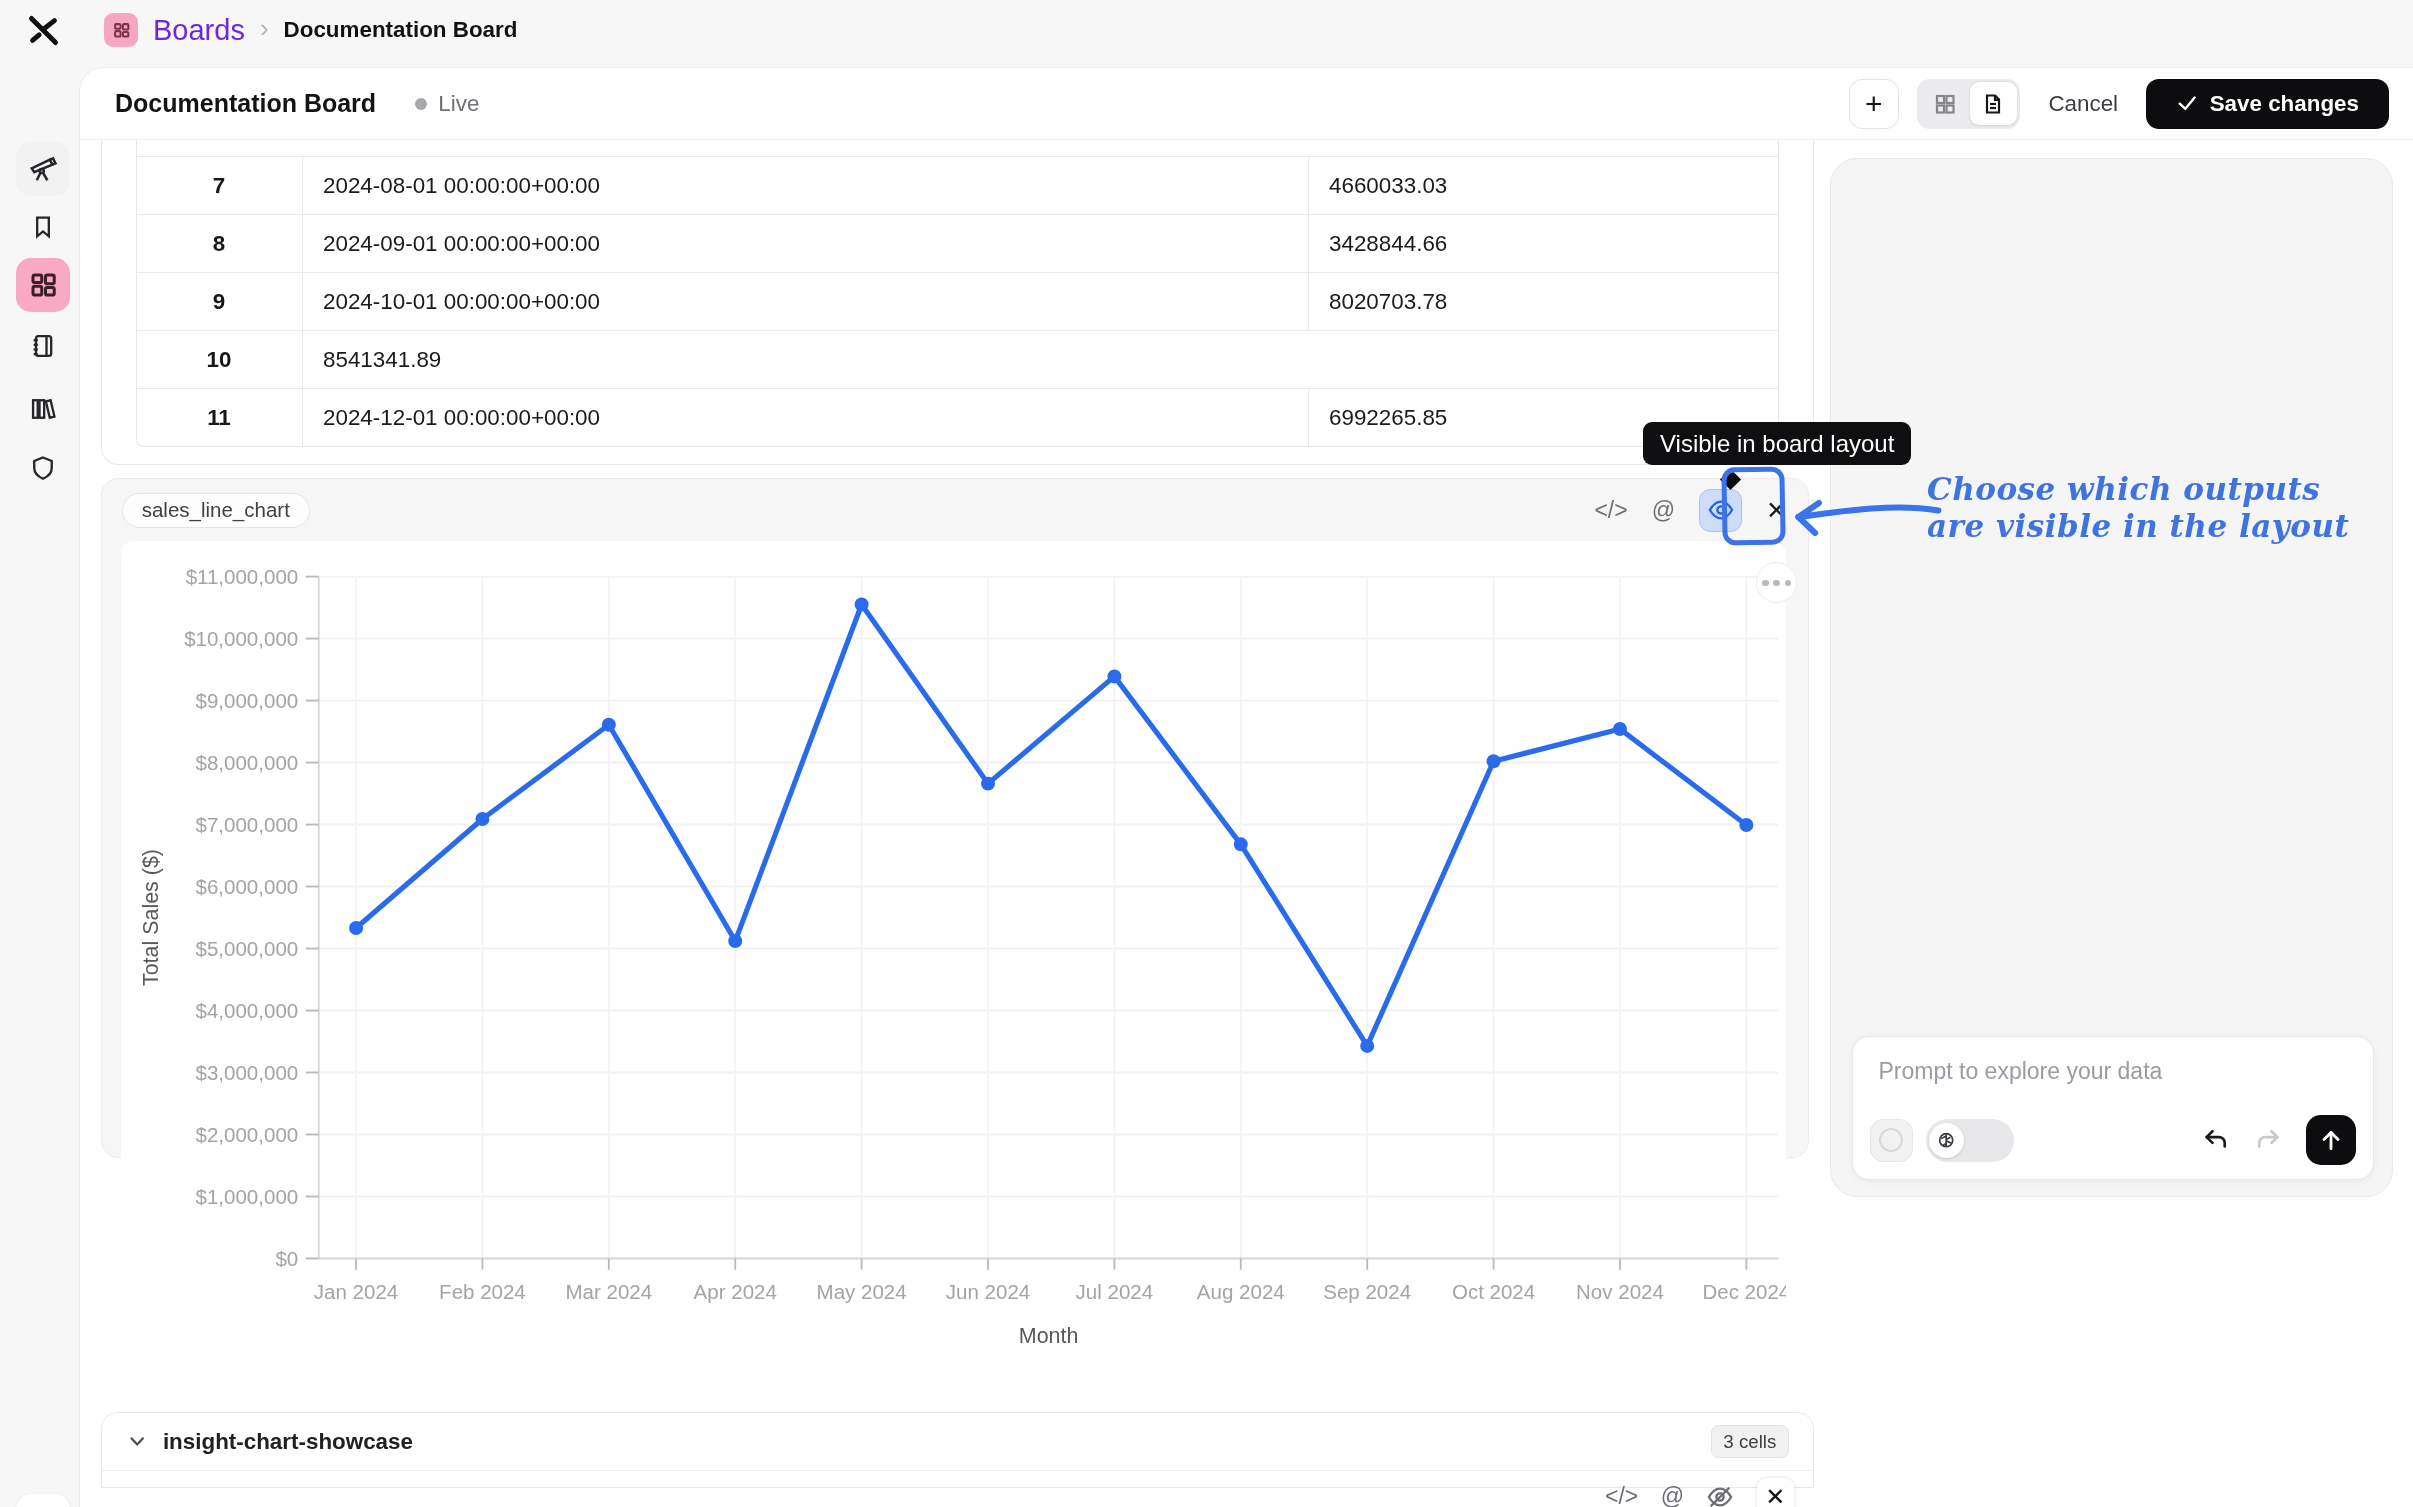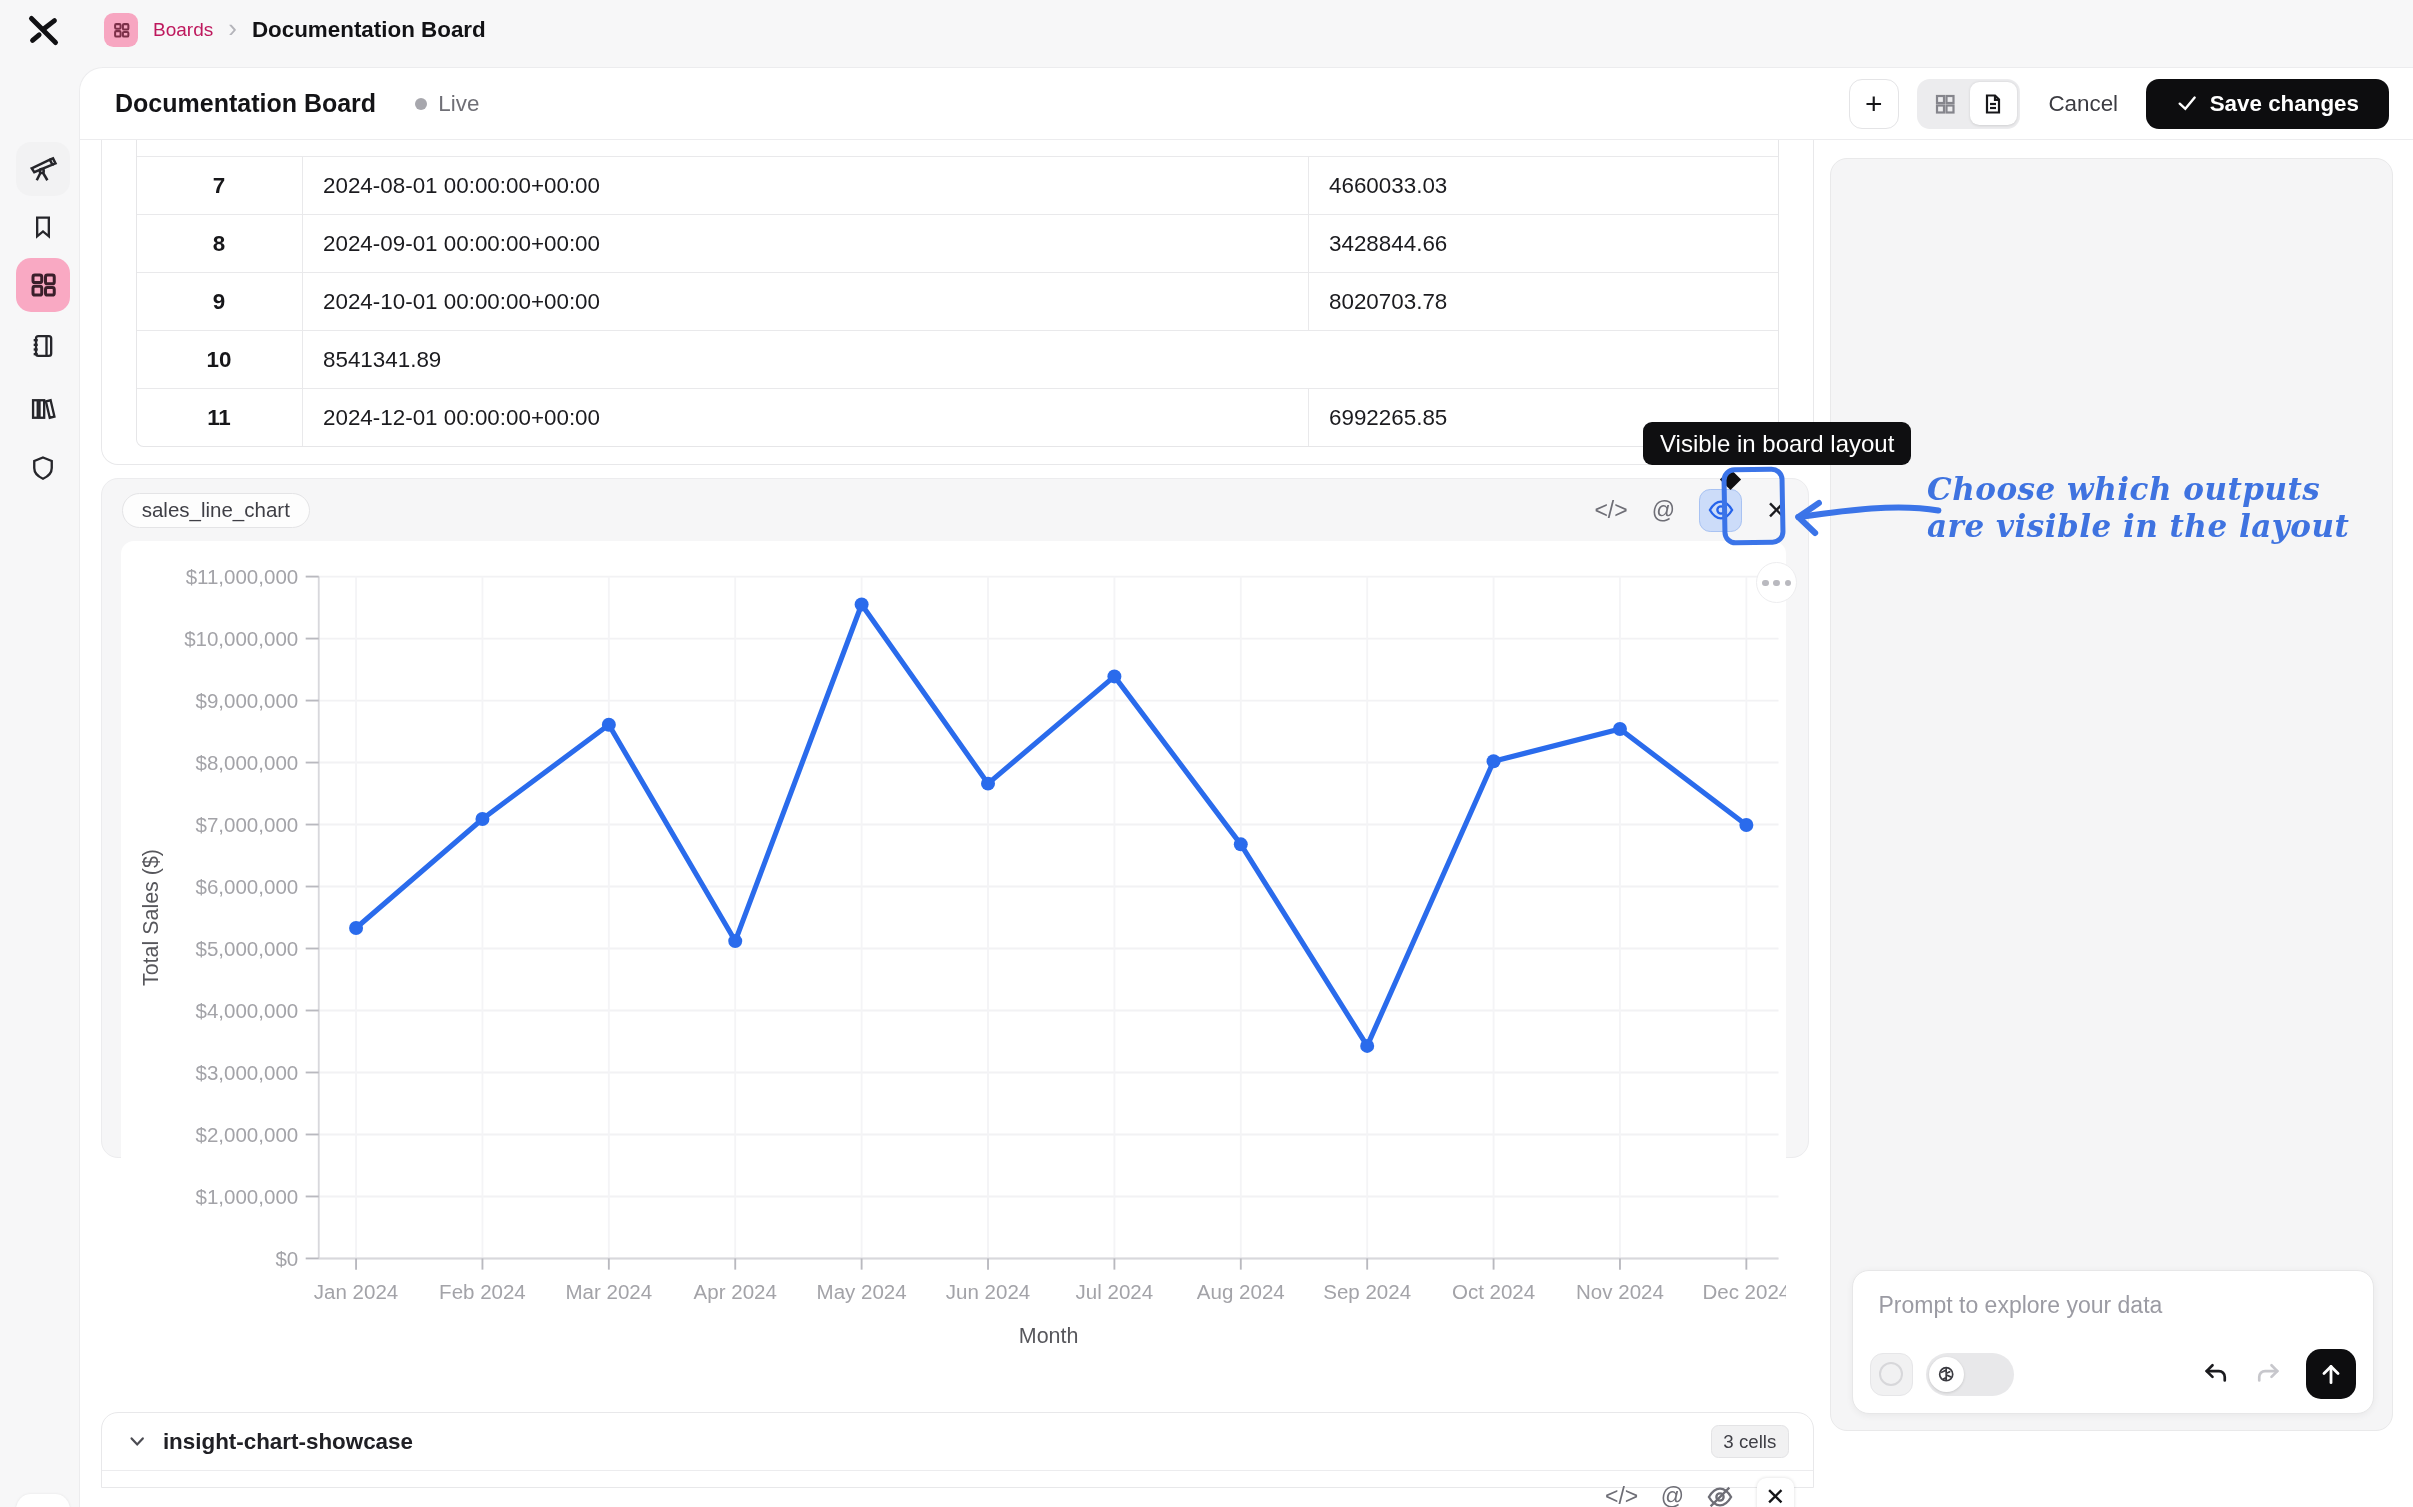--- a/index.html
+++ b/index.html
@@ -4,21 +4,21 @@
 <style>
   * { margin:0; padding:0; box-sizing:border-box; }
   html,body { width:2413px; height:1507px; font-family:"Liberation Sans", sans-serif; background:#f7f7f8; }
   .app { position:relative; width:2413px; height:1507px; overflow:hidden; background:#f7f7f8; }
 
   
   .topbar { position:absolute; left:0; top:0; width:2413px; height:62px; display:flex; align-items:center; }
   .logo { position:absolute; left:26px; top:13px; width:35px; height:35px; }
   .crumb { position:absolute; left:104px; top:13px; display:flex; align-items:center; gap:15px; }
   .crumb-chip { width:34px; height:34px; border-radius:9.3px; background:#f7a6c1; display:flex; align-items:center; justify-content:center; }
-  .crumb-a { font-size:19px; color:#be185d;text-align:right; }
+  .crumb-a { font-size:29px; color:#6d28d9;text-align:right; }
   .crumb-sep { font-size:26px; color:#b4b4ba; line-height:1; margin-top:-3.7px; }
   .crumb-b { font-size:22.4px; font-weight:700; color:#121215; }
 
   
   .sidebar { position:absolute; left:0; top:62px; width:79px; bottom:0; }
   .side-btn { position:absolute; left:16px; width:54px; height:54px; border-radius:15px; display:flex; align-items:center; justify-content:center; background:#f2f2f3; }
   .side-btn.plain { background:#f7f7f8; }
   .side-btn.active { background:#f9a9c3; }
   .side-btn.white { background:#ffffff; box-shadow:0 0.9px 2.8px rgba(0,0,0,.08); }
 
@@ -72,22 +72,22 @@
   .insight { position:absolute; left:20.5px; top:1344px; width:1713px; height:76px; background:#fff;
              border:0.9px solid #e8e8ea; border-radius:17px 17px 0 0; }
   .ins-head { height:58px; display:flex; align-items:center; padding:0 24px; border-bottom:0.9px solid #ececee; }
   .ins-title { font-size:22.4px; font-weight:600; color:#202025; margin-left:15px; }
   .badge { margin-left:auto; background:#f1f1f2; border:0.9px solid #e3e3e5; border-radius:7.5px; padding:4.7px 11.2px; font-size:18.7px; color:#3f3f46; }
   .ins-tools { position:absolute; right:18.7px; top:65px; display:flex; align-items:center; gap:22.4px; }
   .x-chip { width:37px; height:37px; background:#fff; border-radius:9.3px; box-shadow:0 0.9px 3.7px rgba(0,0,0,.14);
             display:flex; align-items:center; justify-content:center; }
 
   
-  .rpanel { position:absolute; left:1750px; top:90px; width:563px; height:1273px; background:#f5f5f6;
-            border:0.9px solid #e9e9ea; border-radius:17px; }
+  .rpanel { position:absolute; left:1750px; top:90px; width:563px; height:1039px; background:#f5f5f6;
+            border:0.9px solid #e9e9ea; border-radius:27px; }
   .prompt-card { position:absolute; left:20.5px; bottom:16px; width:522px; height:144px; background:#fff;
                  border:0.9px solid #e7e7e8; border-radius:17px; box-shadow:0 1.9px 7.5px rgba(0,0,0,.05); }
   .prompt-ph { position:absolute; left:26px; top:20.5px; font-size:23px; color:#9b9ba3; }
   .prompt-row { position:absolute; left:17px; right:17px; bottom:13px; height:52px; display:flex; align-items:center; }
   .circle-btn { width:43px; height:43px; border-radius:13px; background:#f1f1f2; border:0.9px solid #e6e6e8;
                 display:flex; align-items:center; justify-content:center; }
   .circle-btn i { width:24px; height:24px; border-radius:50%; border:2.8px solid #d7d7da; display:block; }
   .brain-toggle { width:88px; height:43px; background:#e8e8ea; border-radius:21.4px; margin-left:13px; display:flex; align-items:center; padding:3.7px; }
   .brain-knob { width:35px; height:35px; background:#fff; border-radius:50%; display:flex; align-items:center; justify-content:center;
                 box-shadow:0 0.9px 2.8px rgba(0,0,0,.15); }

